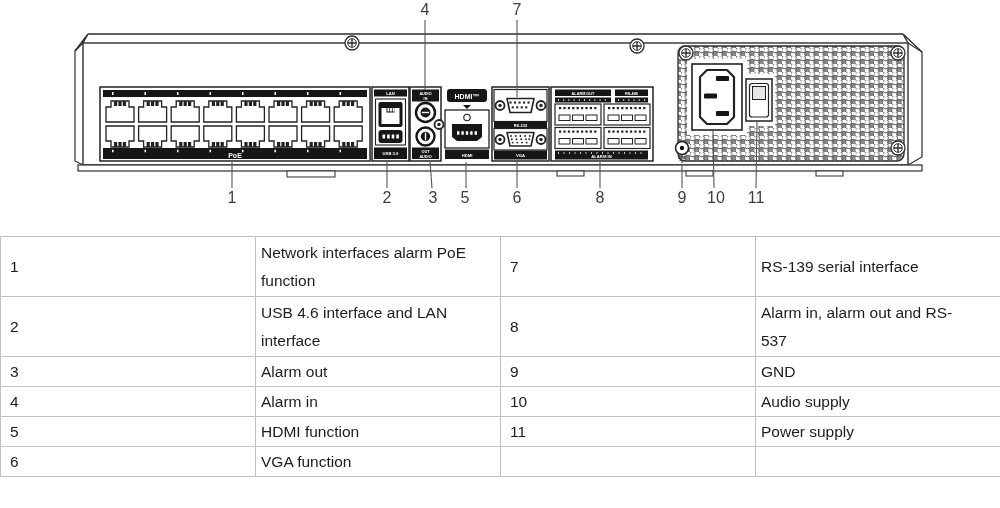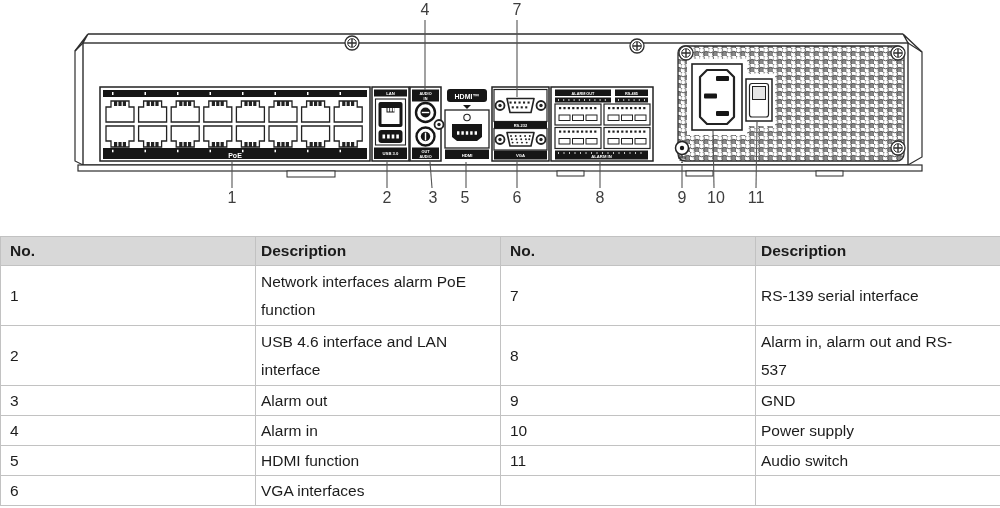--- a/index.html
+++ b/index.html
@@ -290,26 +290,20 @@
 </div>
 
 <table class="desc-table">
   <colgroup>
     <col style="width:255px">
       <col style="width:245px">
       <col style="width:255px">
       <col style="width:245px">
   </colgroup>
   <tbody>
-      <tr>
-    <th class="no-col">No.</th>
-    <th class="desc-col">Description</th>
-    <th class="no-col">No.</th>
-    <th class="desc-col">Description</th>
-  </tr>
   <tr class="rh-tall">
     <td class="no-col">1</td>
     <td class="desc-col">Network interfaces alarm PoE function</td>
     <td class="no-col">7</td>
     <td class="desc-col">RS-139 serial interface</td>
   </tr>
   <tr class="rh-tall">
     <td class="no-col">2</td>
     <td class="desc-col">USB 4.6 interface and LAN interface</td>
     <td class="no-col">8</td>
@@ -318,28 +312,28 @@
   <tr class="rh-std">
     <td class="no-col">3</td>
     <td class="desc-col">Alarm out</td>
     <td class="no-col">9</td>
     <td class="desc-col">GND</td>
   </tr>
   <tr class="rh-std">
     <td class="no-col">4</td>
     <td class="desc-col">Alarm in</td>
     <td class="no-col">10</td>
-    <td class="desc-col">Power supply</td>
+    <td class="desc-col">Audio supply</td>
   </tr>
   <tr class="rh-std">
     <td class="no-col">5</td>
     <td class="desc-col">HDMI function</td>
     <td class="no-col">11</td>
-    <td class="desc-col">Audio switch</td>
+    <td class="desc-col">Power supply</td>
   </tr>
   <tr class="rh-std">
     <td class="no-col">6</td>
-    <td class="desc-col">VGA interfaces</td>
+    <td class="desc-col">VGA function</td>
     <td class="no-col"></td>
     <td class="desc-col"></td>
   </tr>
 </tbody>
   </table>
 
 </body></html>

